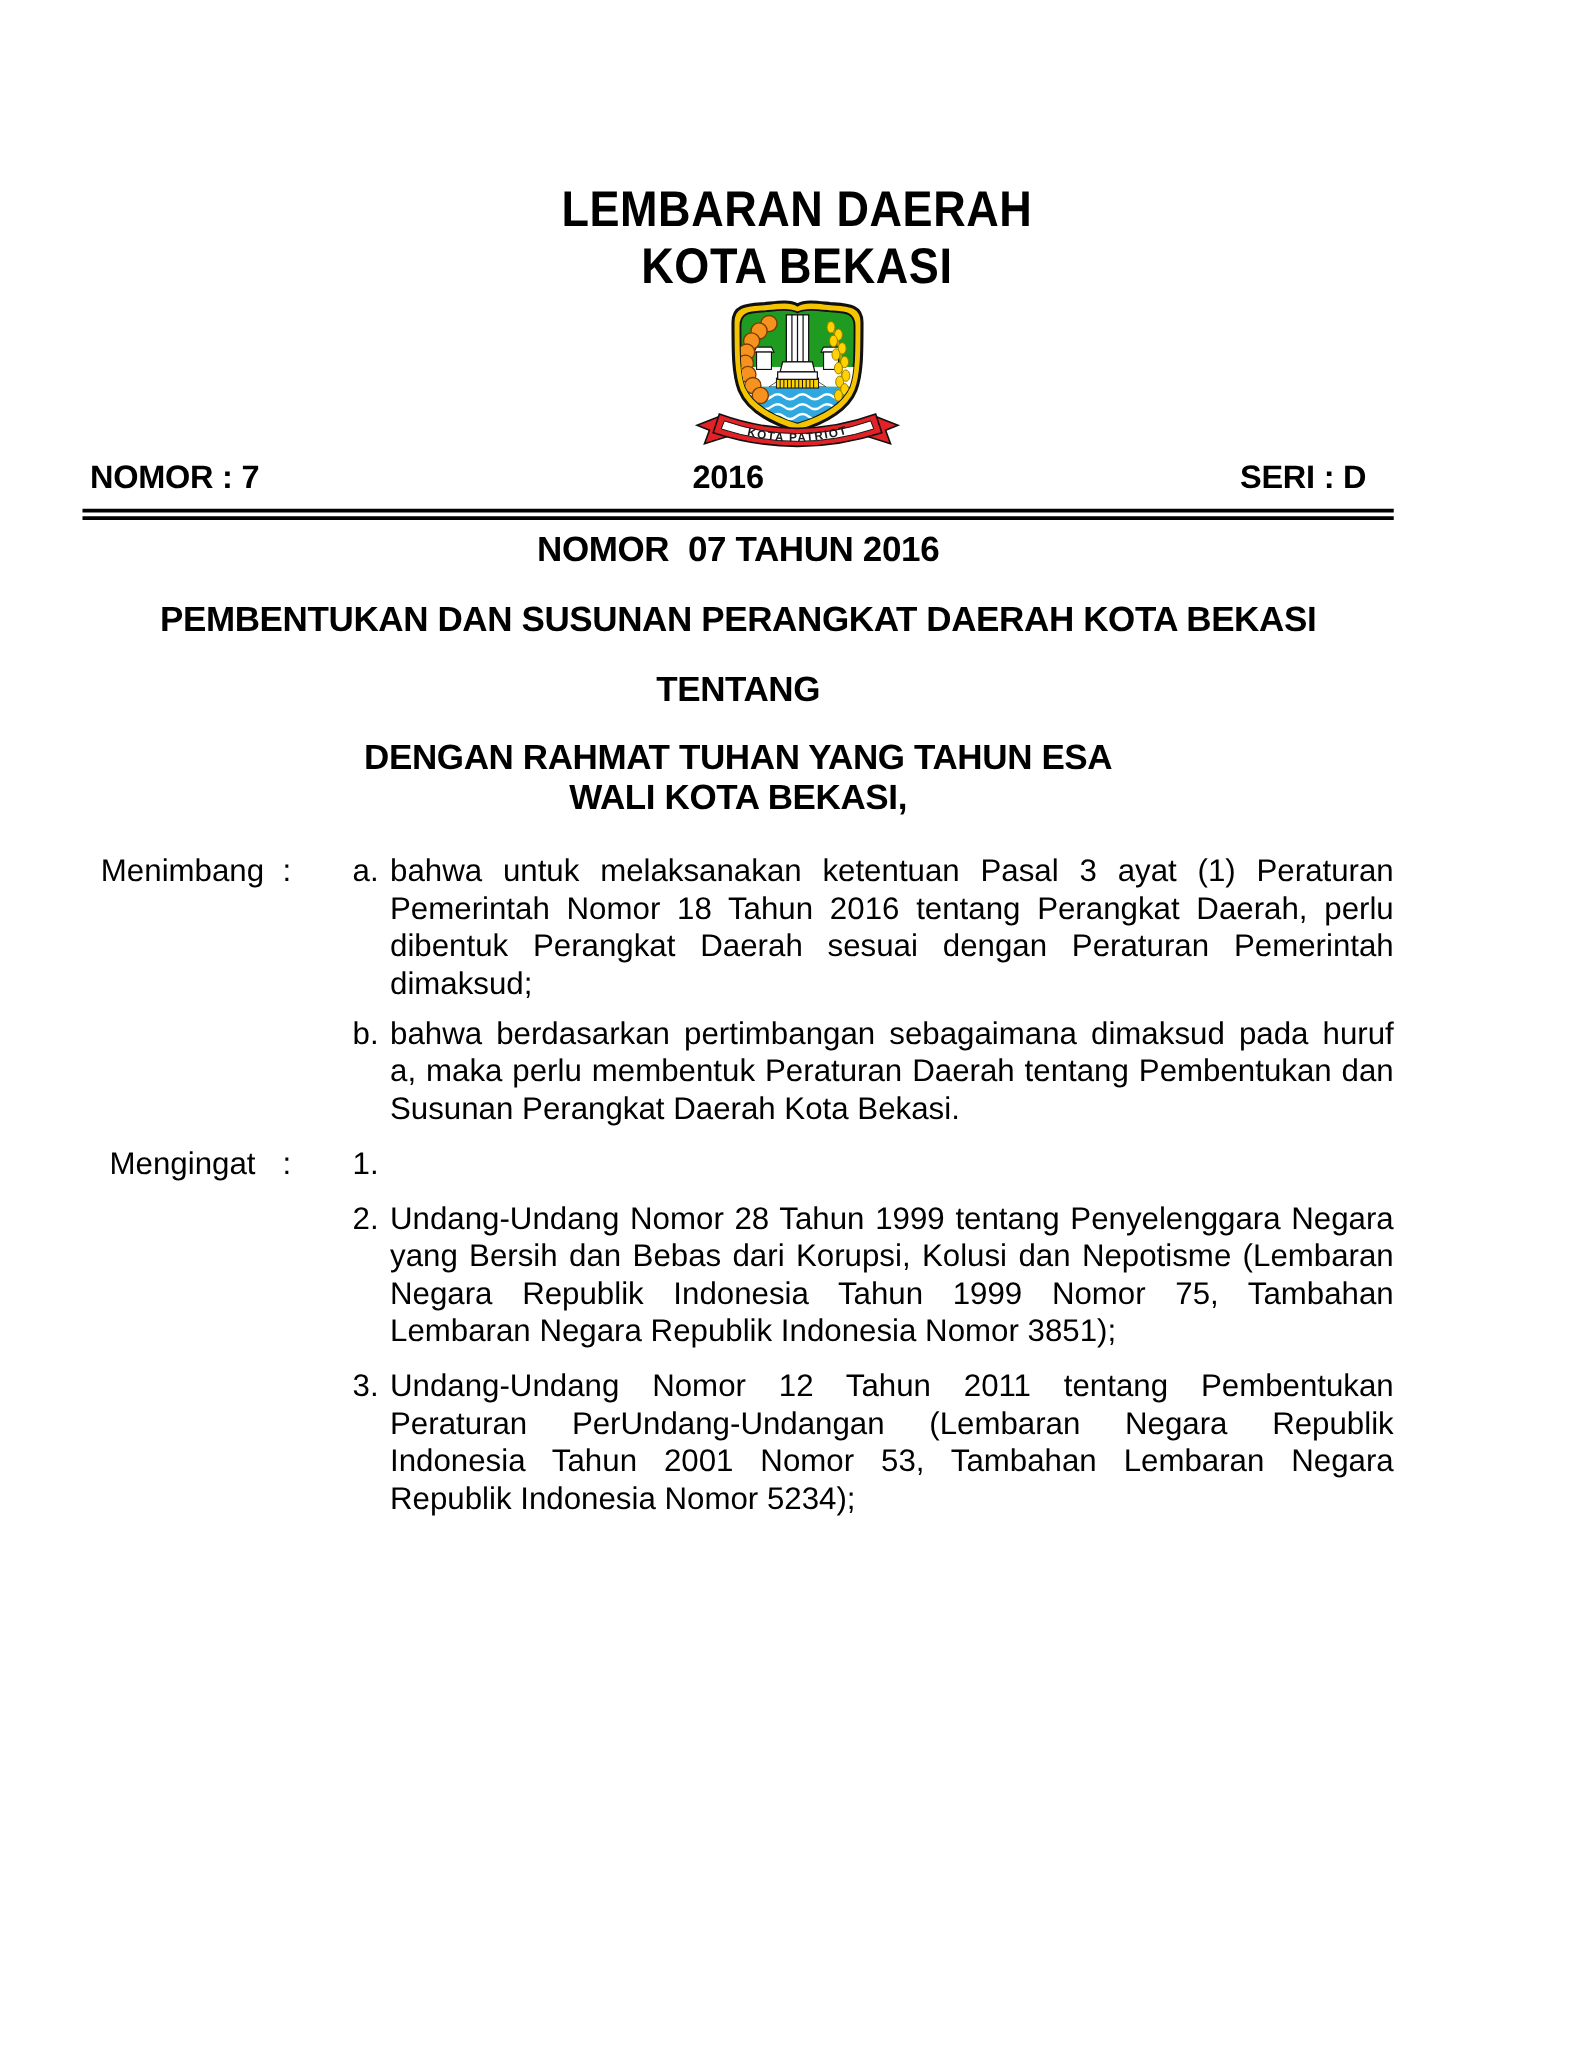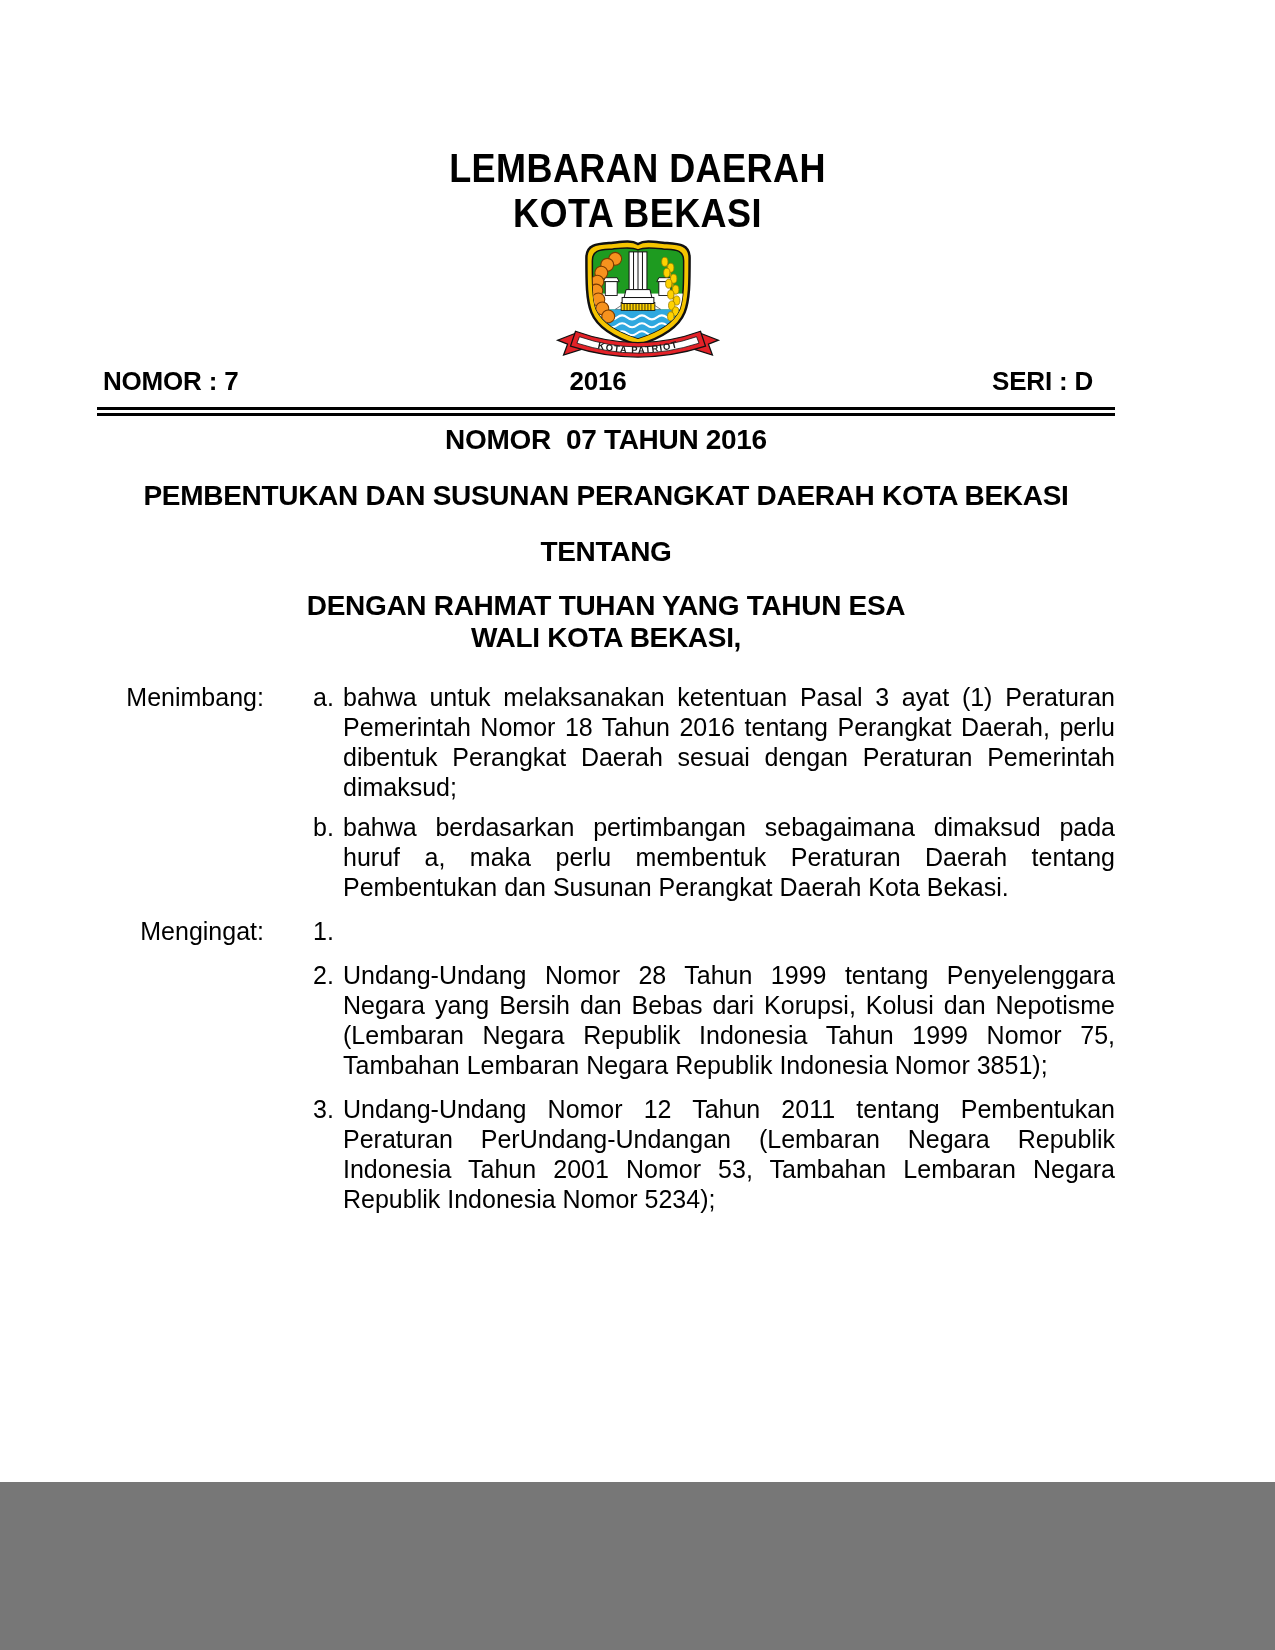--- a/index.html
+++ b/index.html
@@ -1,21 +1,21 @@
 <!DOCTYPE html>
 <html><head>
 <meta charset="utf-8">
 <style>
   html,body{margin:0;padding:0;background:#777;}
   .page{
-    width:1275px;height:1482px;background:#ffffff;margin:0 auto;
+    width:1275px;height:1650px;background:#ffffff;margin:0 auto;
     position:relative;overflow:hidden;
     font-family:"Liberation Sans","DejaVu Sans",sans-serif;color:#000;
   }
-  .content{margin-left:97px;margin-right:160px;}
+  .content{margin-left:66px;margin-right:160px;}
   
   .doc-title{
     margin-top:146px;text-align:center;font-weight:bold;
     font-size:40px;line-height:45px;letter-spacing:.5px;
     transform:scaleX(.9);transform-origin:center top;
   }
   
   .emblem-wrap{margin-top:2px;text-align:center;height:127px;}
   
   .header-row{
@@ -37,21 +37,21 @@
   .h-tentang{margin-top:27px;}
   .h-subject{margin-top:27px;}
   .h-invocation{margin-top:24px;line-height:32px;}
   
   .section{
     display:grid;grid-template-columns:160px 30px 56px 1fr;
     font-size:25px;line-height:30px;
   }
   .sec-considering{margin-top:28px;}
   .sec-recalling{margin-top:14px;}
-  .sec-label{grid-column:1;text-align:right;}
+  .sec-label{grid-column:1;text-align:center;}
   .sec-colon{grid-column:2;text-align:left;}
   .items{grid-column:3 / span 2;display:grid;grid-template-columns:56px 1fr;}
   .item-marker{padding-left:26px;}
   .item-text{text-align:justify;}
   .gap10{height:10px;grid-column:1 / span 2;}
   .gap14{height:14px;grid-column:1 / span 2;}
 </style>
 </head>
 <body>
 

